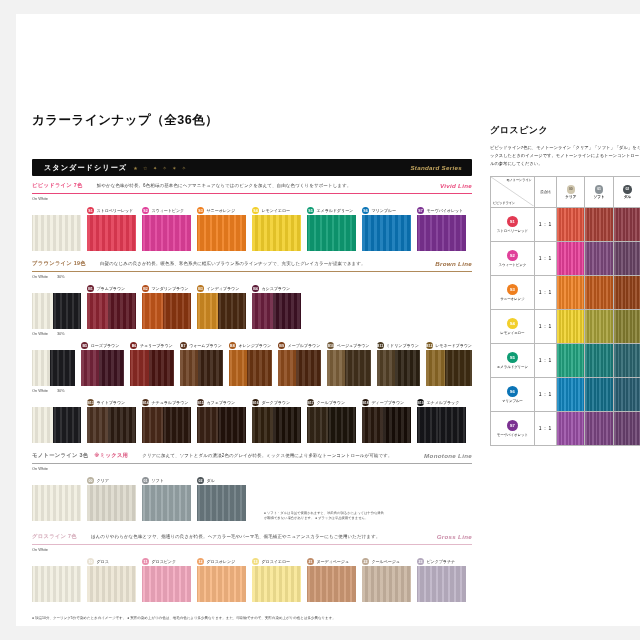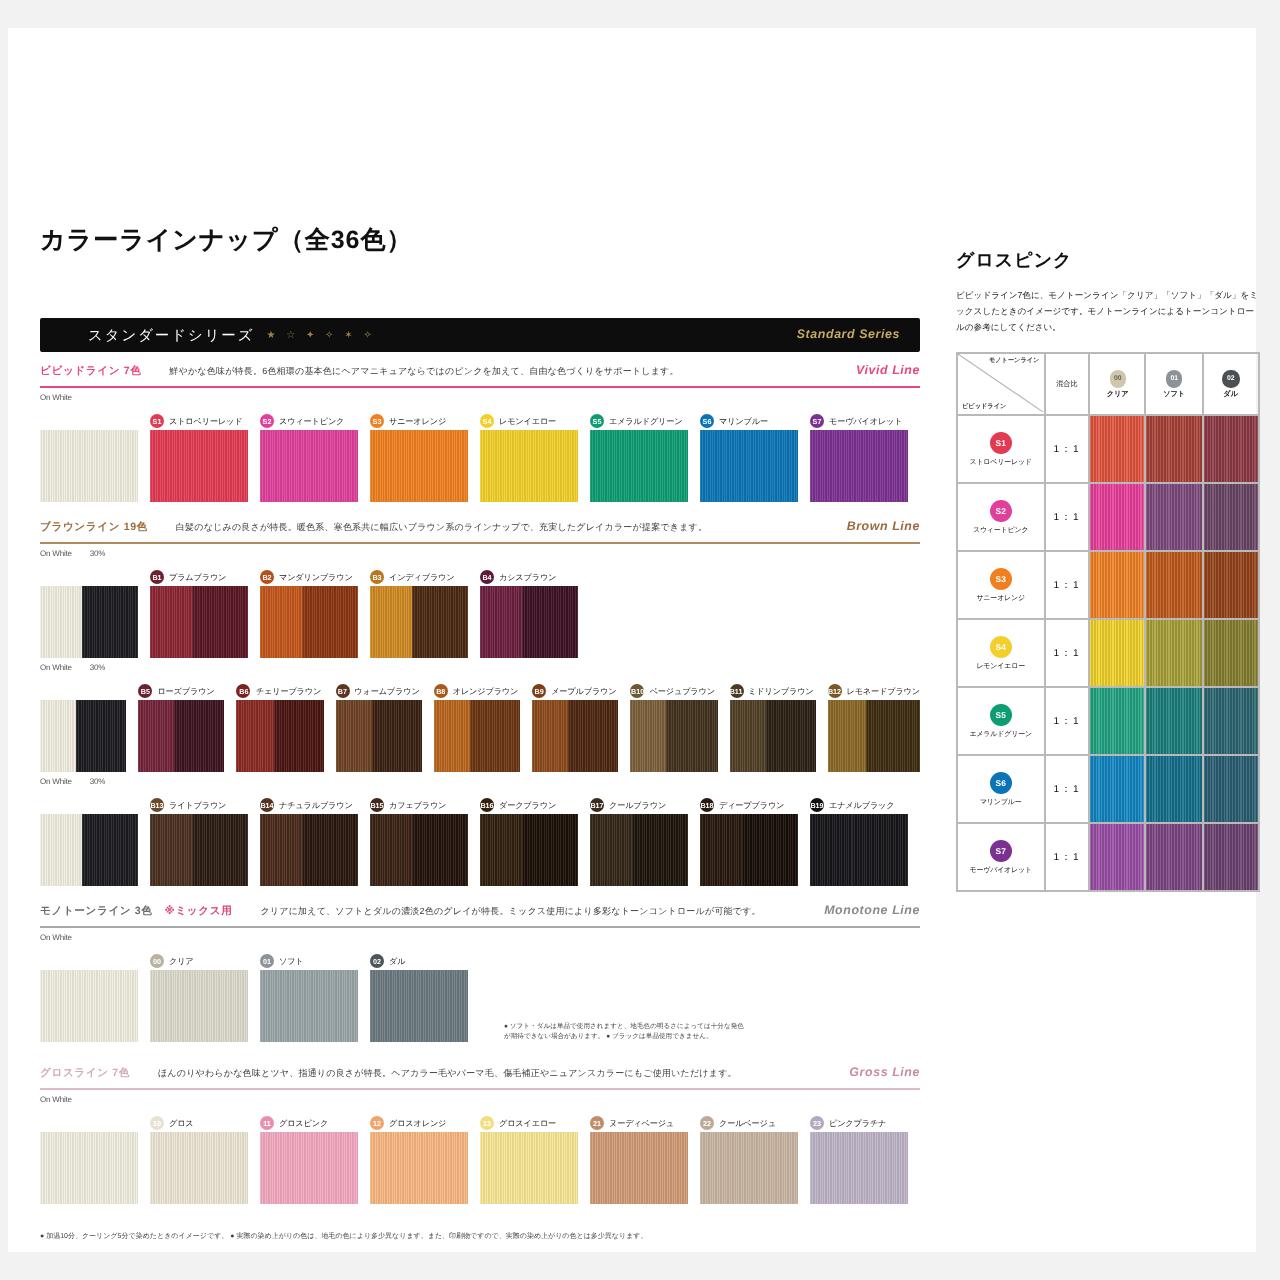--- a/index.html
+++ b/index.html
@@ -2,35 +2,35 @@
 <html><head>
 <meta charset="utf-8">
 <style>
   html,body{margin:0;padding:0;}
   body{
     width:640px;height:640px;overflow:hidden;
     background:#f2f2f2;
     font-family:"Liberation Sans","DejaVu Sans",sans-serif;
   }
   .page{
-    position:absolute;left:4px;top:14px;width:624px;height:612px;
+    position:absolute;left:16px;top:14px;width:624px;height:612px;
     background:#ffffff;
   }
   
   .left{position:absolute;left:16px;top:98px;width:440px;}
   .main-title{
     font-size:12.5px;font-weight:bold;color:#111;letter-spacing:.5px;
     margin:0 0 30px 0;
   }
   
   .banner{
     position:relative;height:17px;background:#0d0d0d;border-radius:1px;
     display:flex;align-items:center;overflow:hidden;
   }
-  .banner-jp{font-size:7.2px;font-weight:normal;color:#fff;margin-left:24px;letter-spacing:1px;}
+  .banner-jp{font-size:7.2px;font-weight:bold;color:#fff;margin-left:12px;letter-spacing:1px;}
   .banner-stars{font-size:5px;color:#b99a4e;margin-left:6px;letter-spacing:2px;opacity:.85;}
   .banner-en{
     position:absolute;right:10px;font-size:6.2px;font-weight:bold;
     color:#c7a961;font-style:italic;letter-spacing:.3px;
   }
   
   .linehead{display:flex;align-items:baseline;margin:6px 0 4px 0;}
   .linehead .name{font-size:5.3px;font-weight:bold;letter-spacing:.3px;white-space:nowrap;}
   .linehead .desc{font-size:4.5px;color:#3b3b3b;margin-left:14px;letter-spacing:.1px;}
   .rule{height:1px;width:100%;}

